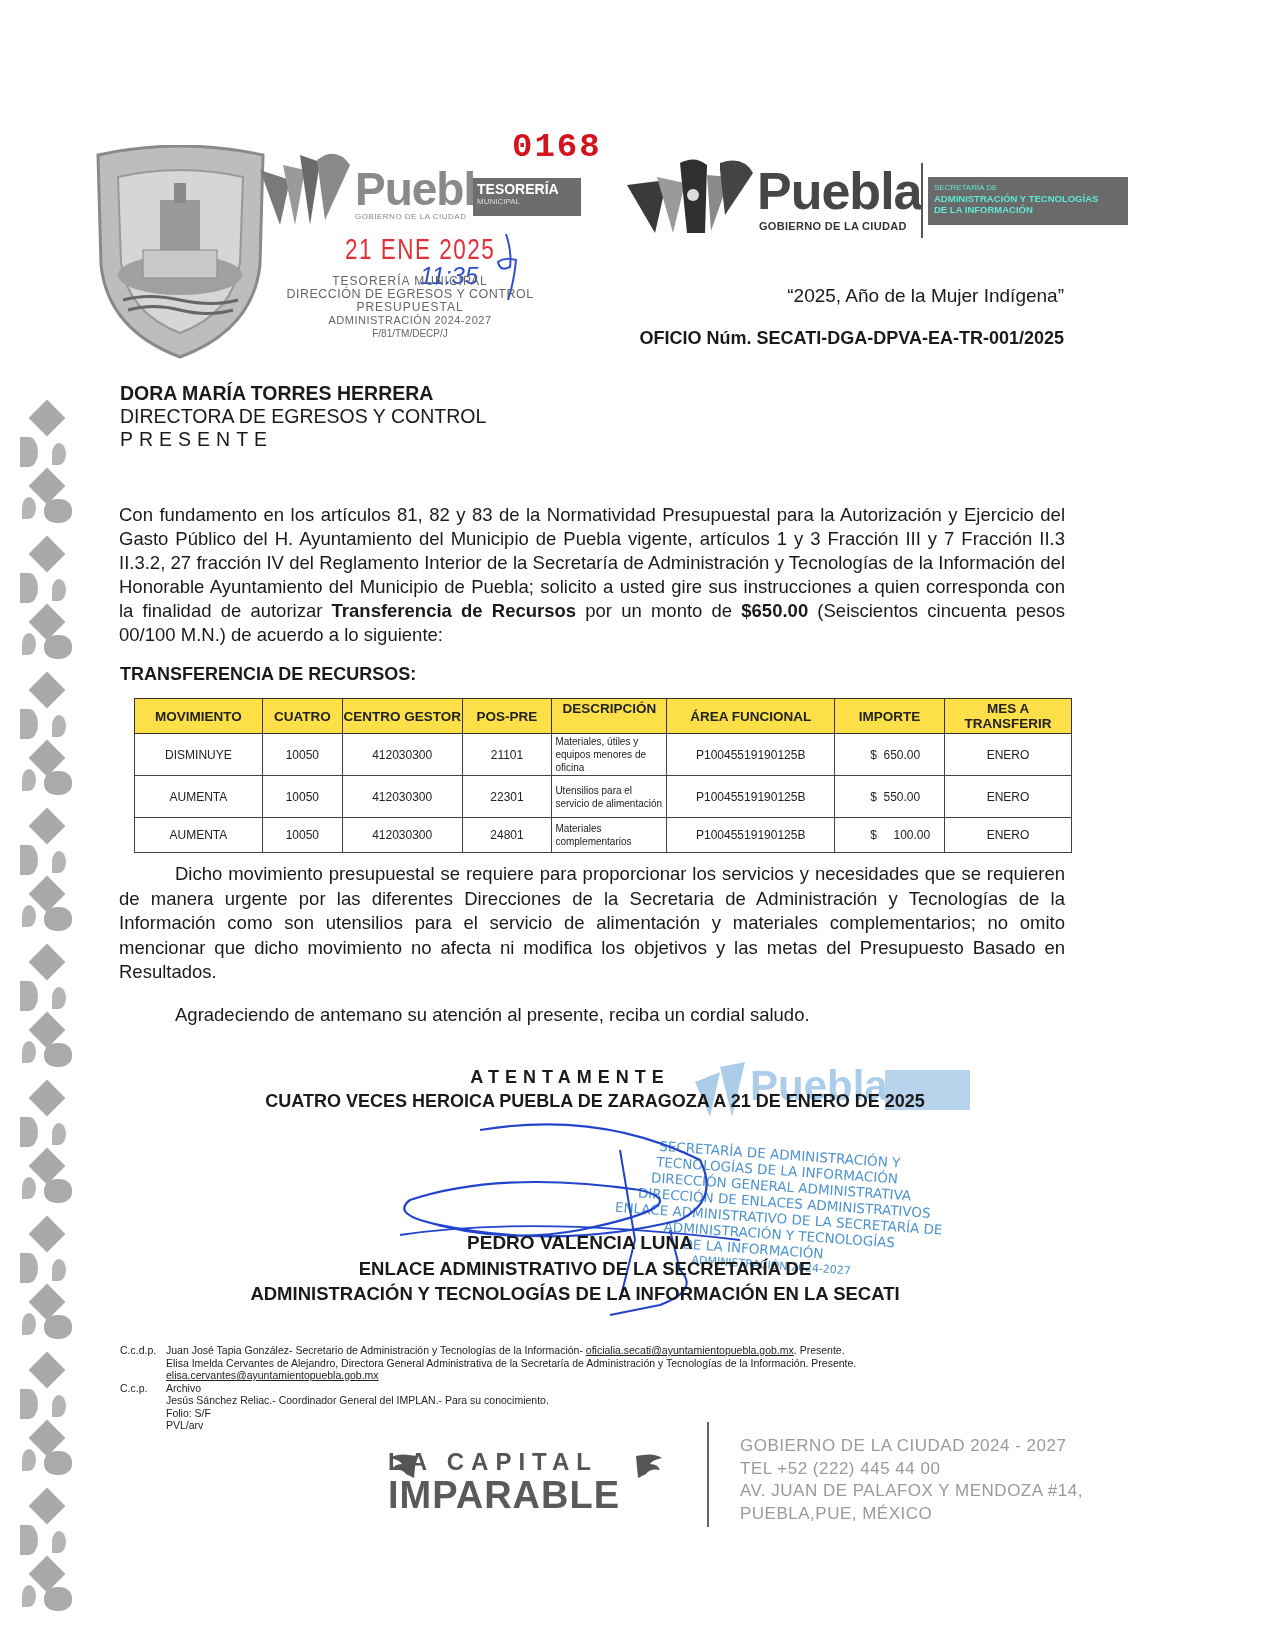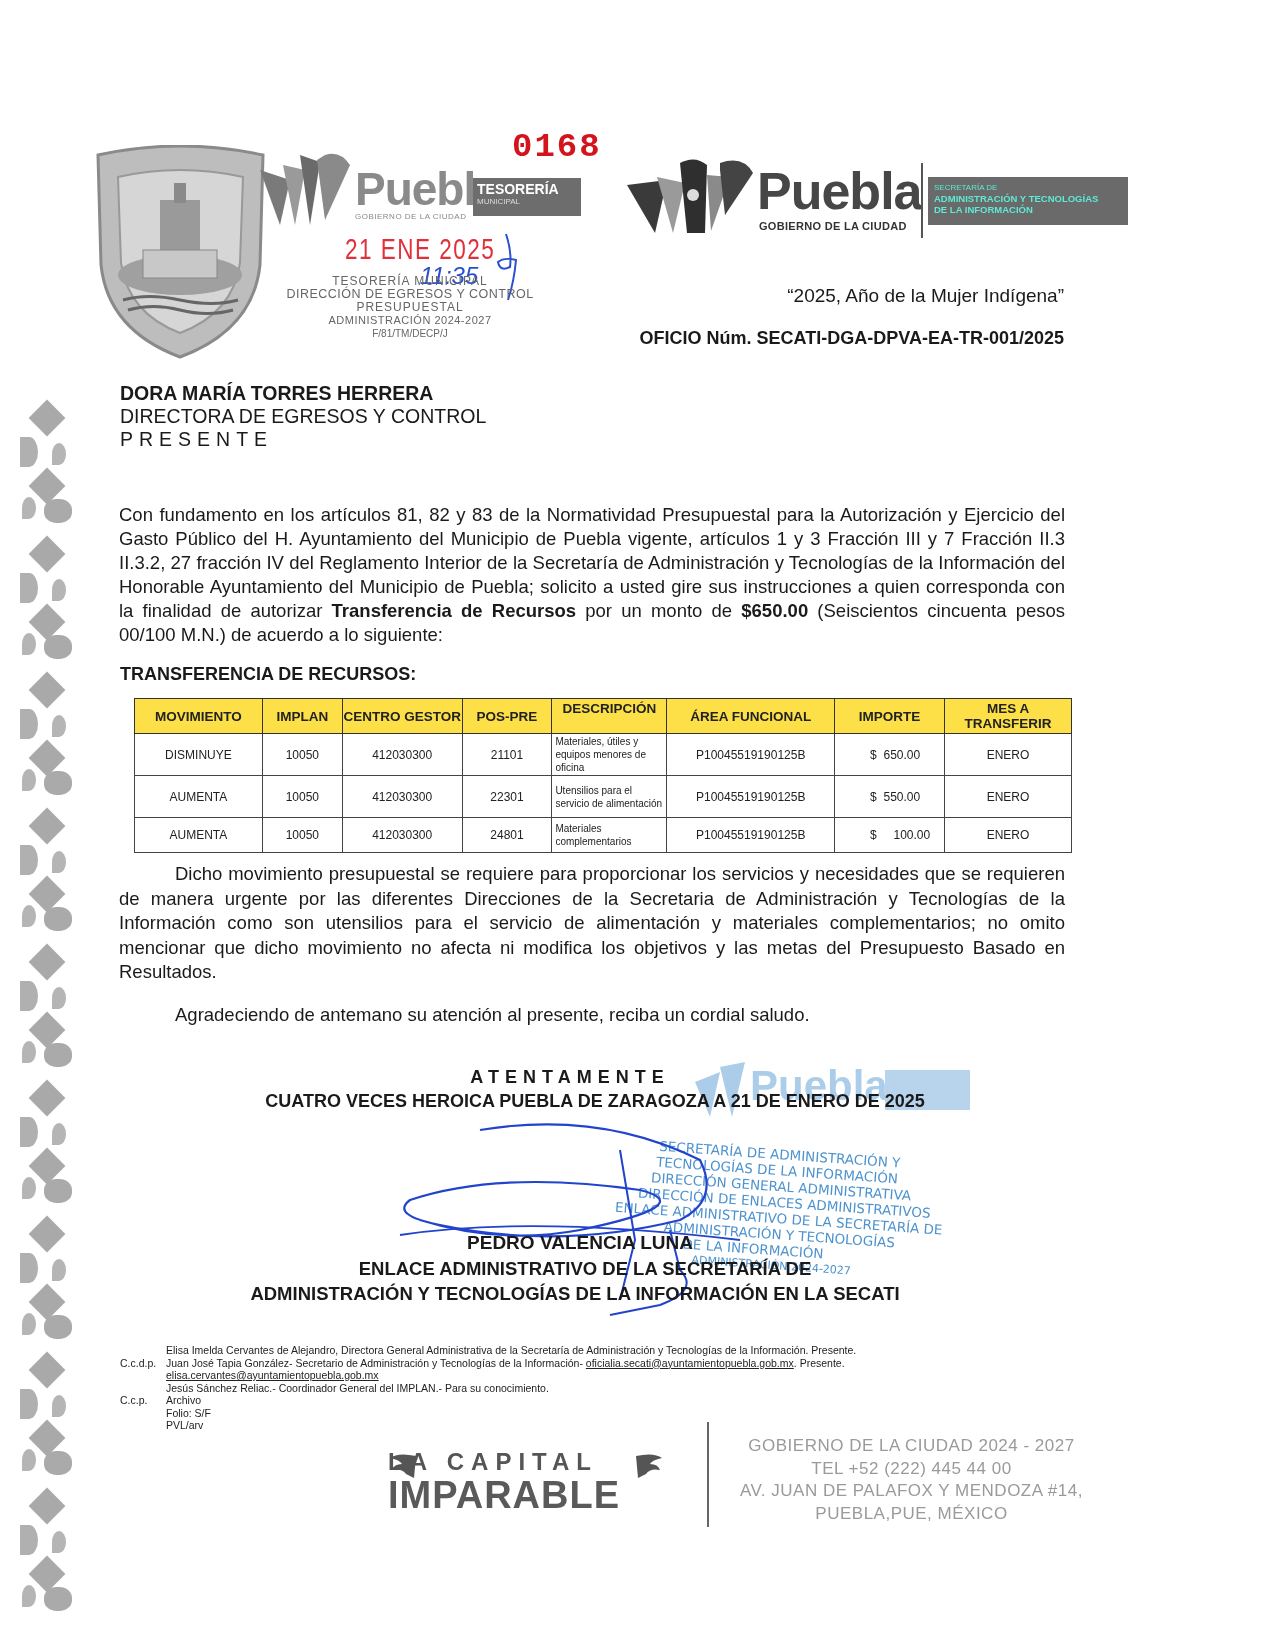--- a/index.html
+++ b/index.html
@@ -90,21 +90,21 @@
   .cc .row { display: block; white-space: nowrap; }
   .cc .ind { padding-left: 46px; }
   .cc .lbl { display: inline-block; width: 46px; }
   .cc a { color: #222; text-decoration: underline; }
 
   
   .footer-brand { position: absolute; left: 388px; top: 1448px; width: 275px; color: #555; }
   .footer-brand .l1 { font-size: 24px; font-weight: bold; letter-spacing: 7px; display: block; }
   .footer-brand .l2 { font-size: 38px; font-weight: bold; letter-spacing: 1px; display: block; line-height: 38px; color: #5a5a5a; }
   .footer-divider { position: absolute; left: 707px; top: 1422px; width: 2px; height: 105px; background: #666; }
-  .footer-info { position: absolute; left: 740px; top: 1435px; font-size: 17px; line-height: 22.5px; color: #9a9a9a; letter-spacing: 0.5px; text-align: center; }
+  .footer-info { position: absolute; left: 740px; top: 1435px; font-size: 17px; line-height: 22.5px; color: #9a9a9a; letter-spacing: 0.5px; }
   .footer-info span { display: block; }
 </style>
 </head>
 <body>
 
 <div class="side-border">
   <div class="diamond" style="left:30px;top:10px"></div>
   <div class="half" style="left:16px;top:42px"></div>
   <div class="leaf" style="left:48px;top:48px"></div>
   <div class="diamond" style="left:30px;top:78px"></div>
@@ -231,21 +231,21 @@
 
 <p class="para para1"><span>Con fundamento en los artículos 81, 82 y 83 de la Normatividad Presupuestal para la Autorización y Ejercicio del Gasto Público del H. Ayuntamiento del Municipio de Puebla vigente, artículos 1 y 3 Fracción III y 7 Fracción II.3 II.3.2, 27 fracción IV del Reglamento Interior de la Secretaría de Administración y Tecnologías de la Información del Honorable Ayuntamiento del Municipio de Puebla; solicito a usted gire sus instrucciones a quien corresponda con la finalidad de autorizar </span><b>Transferencia de Recursos</b><span> por un monto de </span><b>$650.00</b><span> (Seiscientos cincuenta pesos 00/100 M.N.) de acuerdo a lo siguiente:</span></p>
 
 <div class="section-title">TRANSFERENCIA DE RECURSOS:</div>
 
 <div class="table-wrap">
   <table>
     <thead>
       <tr>
         <th class="c1">MOVIMIENTO</th>
-        <th class="c2">IMPLAN</th>
+        <th class="c2">CUATRO</th>
         <th class="c3">CENTRO GESTOR</th>
         <th class="c4">POS-PRE</th>
         <th class="c5" style="vertical-align:top;padding-top:2px">DESCRIPCIÓN</th>
         <th class="c6">ÁREA FUNCIONAL</th>
         <th class="c7">IMPORTE</th>
         <th class="c8">MES A TRANSFERIR</th>
       </tr>
     </thead>
     <tbody>
       <tr>
@@ -310,25 +310,25 @@
   <path d="M240,30 L255,120 L240,180" stroke="#2244cc" stroke-width="2" fill="none"></path>
   <path d="M290,110 L300,150 Q320,170 280,185 L230,195" stroke="#2244cc" stroke-width="2" fill="none"></path>
   <path d="M20,115 Q150,95 360,120" stroke="#2244cc" stroke-width="1.8" fill="none"></path>
 </svg>
 
 <div class="closing signer">PEDRO VALENCIA LUNA</div>
 <div class="closing title1">ENLACE ADMINISTRATIVO DE LA SECRETARÍA DE</div>
 <div class="closing title2">ADMINISTRACIÓN Y TECNOLOGÍAS DE LA INFORMACIÓN EN LA SECATI</div>
 
 <div class="cc">
+  <span class="row"><span class="lbl">C.c.d.p.</span><span>Juan José Tapia González- Secretario de Administración y Tecnologías de la Información- </span><a>oficialia.secati@ayuntamientopuebla.gob.mx</a><span>. Presente.</span></span>
   <span class="row ind">Elisa Imelda Cervantes de Alejandro, Directora General Administrativa de la Secretaría de Administración y Tecnologías de la Información. Presente.</span>
-  <span class="row"><span class="lbl">C.c.d.p.</span><span>Juan José Tapia González- Secretario de Administración y Tecnologías de la Información- </span><a>oficialia.secati@ayuntamientopuebla.gob.mx</a><span>. Presente.</span></span>
   <span class="row ind"><a>elisa.cervantes@ayuntamientopuebla.gob.mx</a></span>
+  <span class="row"><span class="lbl">C.c.p.</span><span>Archivo</span></span>
   <span class="row ind">Jesús Sánchez Reliac.- Coordinador General del IMPLAN.- Para su conocimiento.</span>
-  <span class="row"><span class="lbl">C.c.p.</span><span>Archivo</span></span>
   <span class="row ind">Folio: S/F</span>
   <span class="row ind">PVL/arv</span>
 </div>
 
 <div class="footer-brand">
   <span class="l1">LA CAPITAL</span>
   <span class="l2">IMPARABLE</span>
 </div>
 <svg style="position:absolute;left:388px;top:1452px;width:30px;height:28px" viewBox="0 0 30 28">
   <path d="M28,4 Q10,0 2,6 Q12,8 14,12 Q6,12 4,18 Q14,16 18,22 L26,26 Z" fill="#555"></path>

